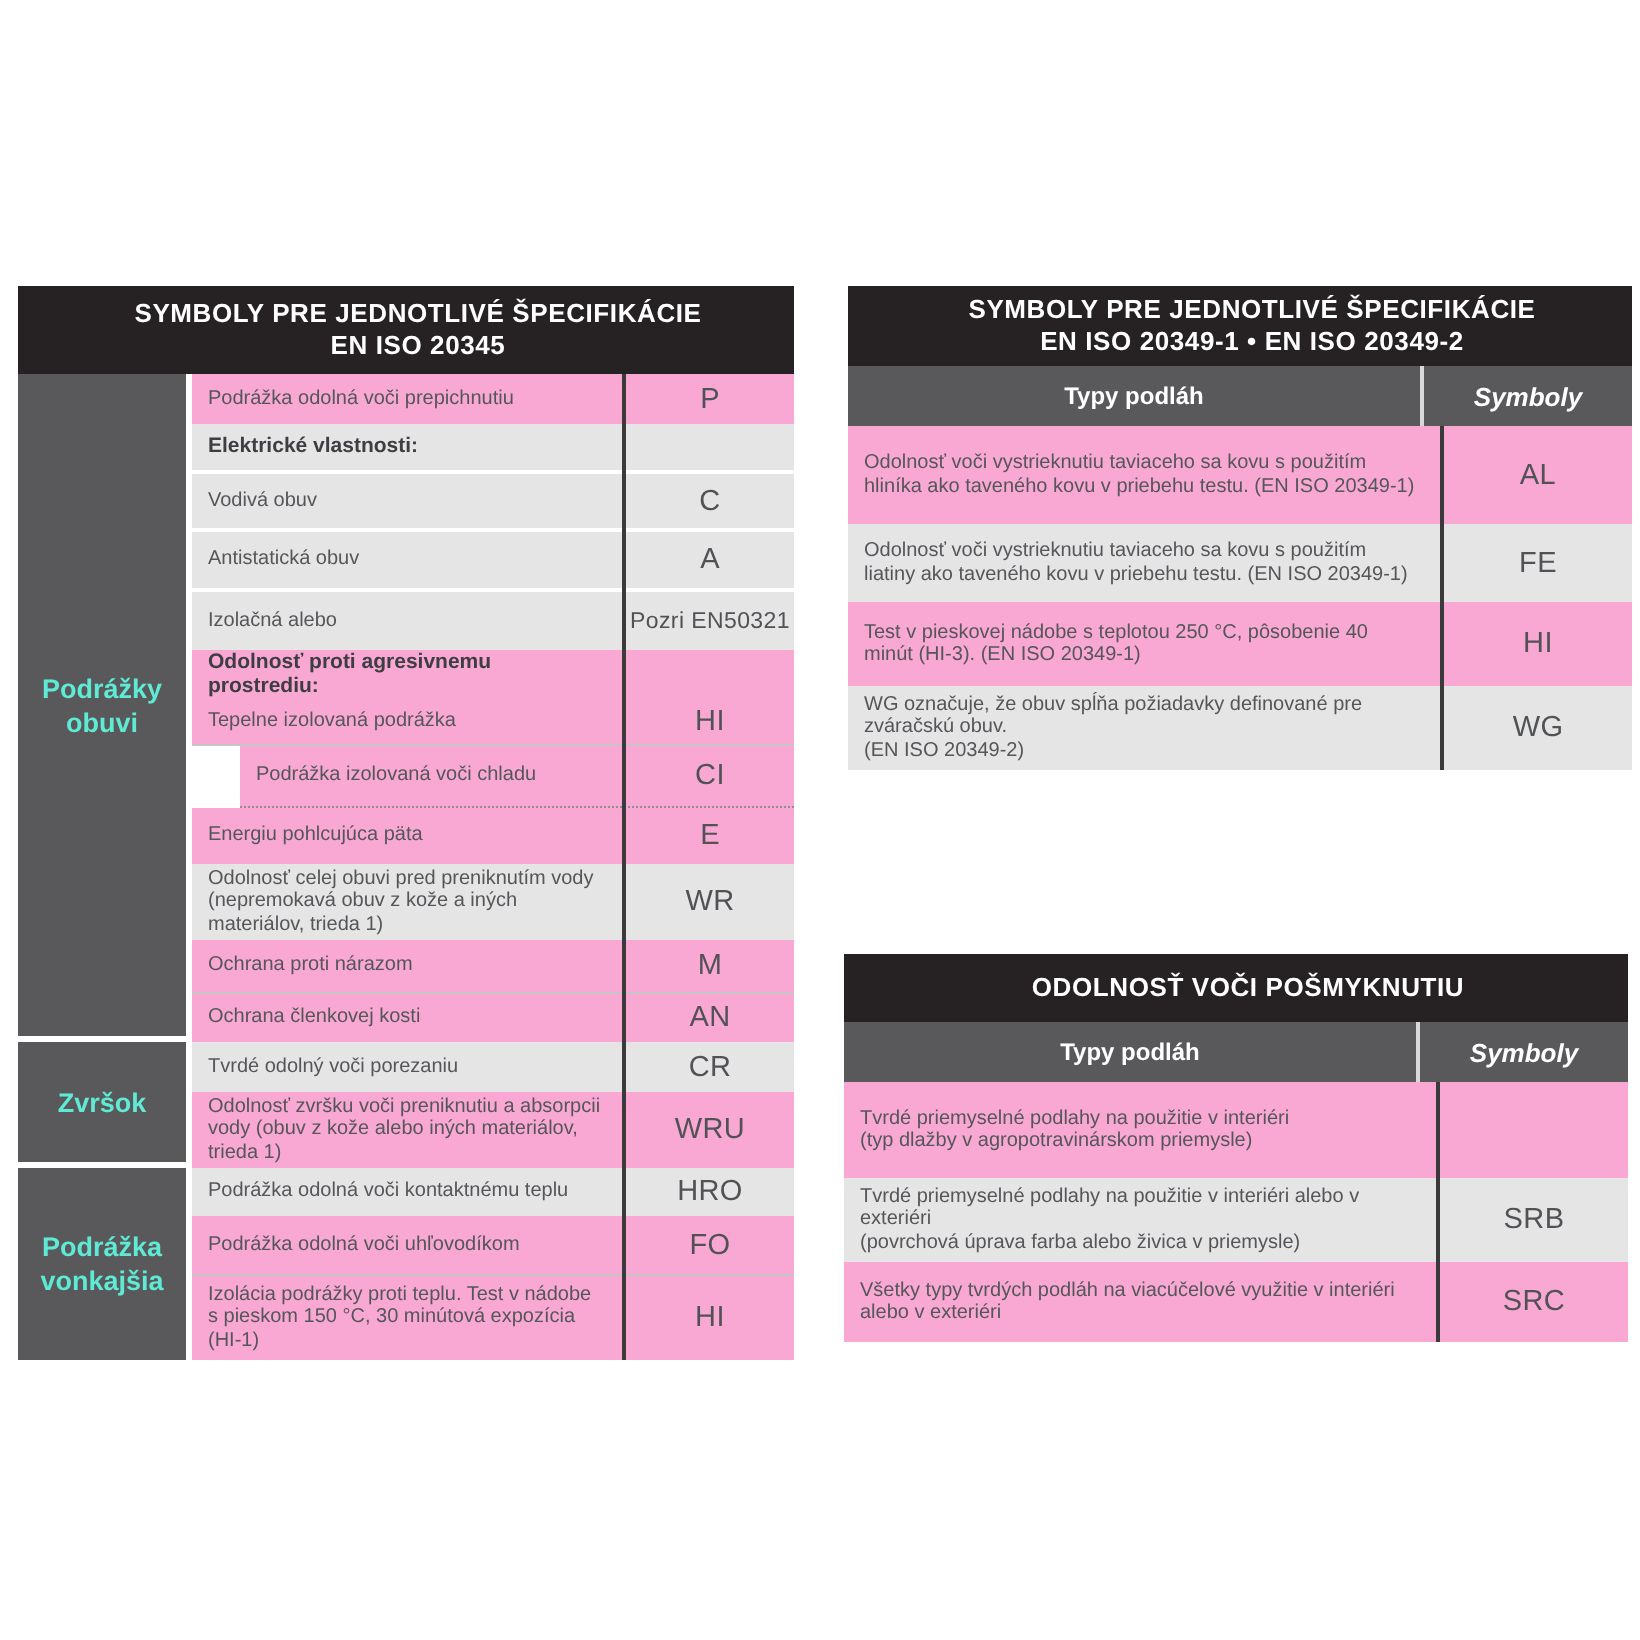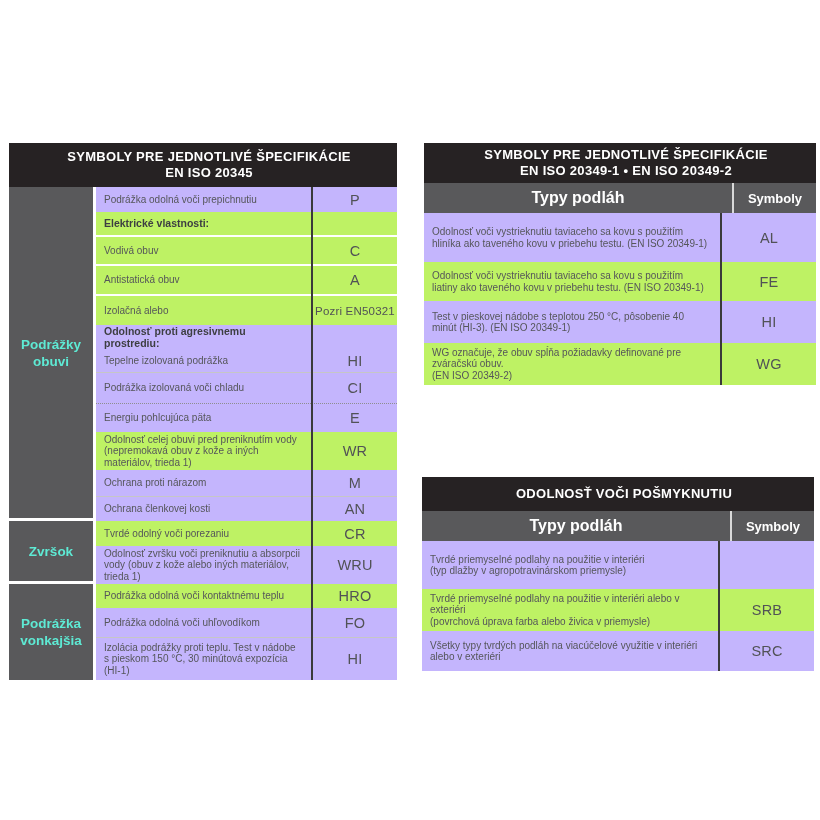--- a/index.html
+++ b/index.html
@@ -22,59 +22,59 @@
     letter-spacing:0.3px;
     padding-left:12px;
   }
   .thead div { font-size:13px; line-height:16px; white-space:nowrap; }
   .tbl-left .thead { height:44px; }
   .tbl-r1  .thead { height:40px; }
   .tbl-r2  .thead { height:34px; }
 
   
   .colhead { background:#59595b; color:#fff; font-weight:bold; display:flex; height:30px; }
-  .colhead .types { flex:1; display:flex; align-items:center; justify-content:center; font-size:16px; }
-  .colhead .syms  { width:84px; box-sizing:border-box; border-left:2px solid #d9d9d9;
-                    display:flex; align-items:center; justify-content:center; font-size:13px; }
+  .colhead .types { flex:1; display:flex; align-items:center; justify-content:center; font-size:12px; }
+  .colhead .syms  { width:106px; box-sizing:border-box; border-left:2px solid #d9d9d9;
+                    display:flex; align-items:center; justify-content:center; font-size:13px;font-style:italic; }
 
   
   .tbody { display:flex; }
   .gcol { width:87px; box-sizing:border-box; background:#59595b; border-right:3px solid #ffffff;
           display:flex; flex-direction:column; }
   .gcell { box-sizing:border-box; border-bottom:3px solid #ffffff;
            color:#5eead4; font-weight:bold; font-size:13.5px; line-height:17px;
            display:flex; align-items:center; justify-content:center; text-align:center;
            white-space:pre-line; }
   .gcell:last-child { border-bottom:none; }
 
   .rows { flex:1; position:relative; }
   .rows::after { content:""; position:absolute; top:0; bottom:0; width:2px; background:#3a3a3a; }
   .tbl-left .rows::after { right:84px; }
   .tbl-r1 .rows::after, .tbl-r2 .rows::after { right:94px; }
 
-  .row { display:flex; box-sizing:border-box; background:#c4b5fd; }
-  .row.g { background:#bef264; }
+  .row { display:flex; box-sizing:border-box; background:#f9a8d4; }
+  .row.g { background:#e5e5e5; }
   .row .desc {
     flex:1; display:flex; align-items:center;
     padding:2px 12px 2px 8px; box-sizing:border-box;
     font-size:10px; line-height:11.5px; color:#55565a; white-space:pre-line;
   }
   .row.b .desc { font-weight:bold; color:#3d3e42; font-size:10.5px; }
   .row .sym {
     display:flex; align-items:center; justify-content:center;
     font-size:14.5px; color:#515256; letter-spacing:0.2px;
   }
   .tbl-left .row .sym { width:84px; }
   .tbl-r1 .row .sym, .tbl-r2 .row .sym { width:94px; }
   .sym.sym-sm { font-size:11.5px; }
 
   
   .sepw   { border-bottom:2px solid #ffffff; }
   .sepg   { border-bottom:1px solid #c6c6c6; }
-  .sepdot { border-bottom:1px dotted #8f8f8f; }
+  .sepdot { border-bottom:1px dotted #8f8f8f;margin-left:24px; }
 </style>
 </head>
 <body>
 
 <div class="canvas">
 
   <div class="tbl tbl-left">
     <div class="thead">
       <div>SYMBOLY PRE JEDNOTLIVÉ ŠPECIFIKÁCIE</div>
       <div>EN ISO 20345</div>

